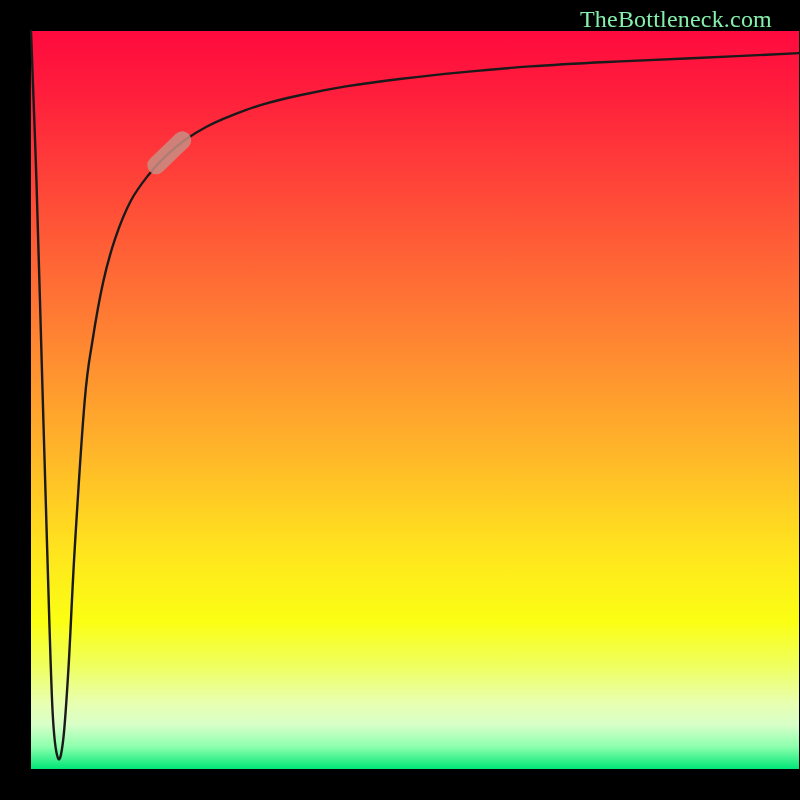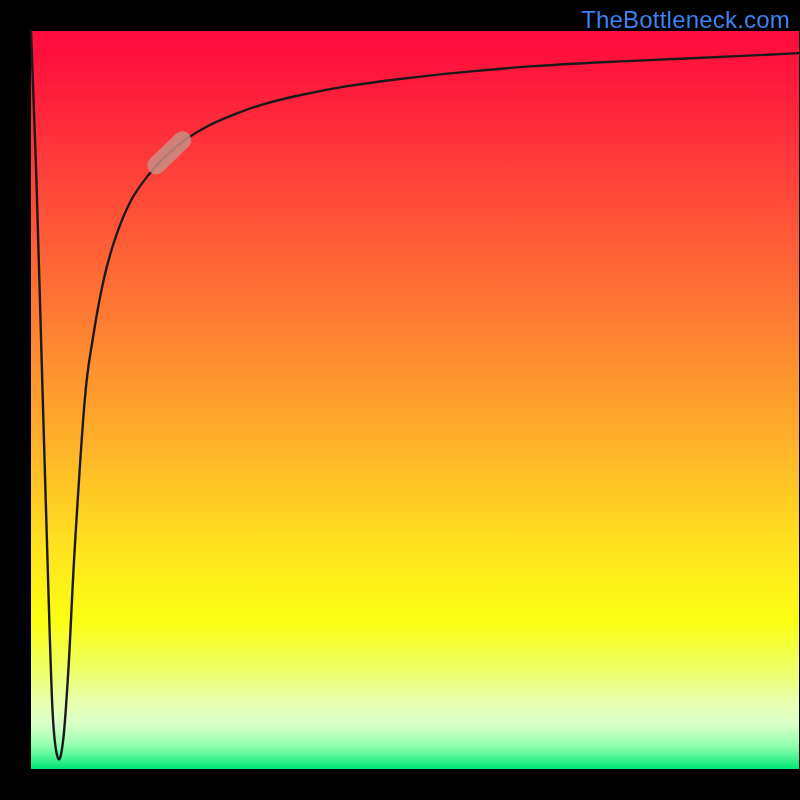--- a/index.html
+++ b/index.html
@@ -36,26 +36,27 @@
       #efff5e 86%,
       #e8ffb0 91%,
       #d8ffc8 94%,
       #8cffad 97%,
       #00e676 100%
     );
   }
   .watermark {
     position: absolute;
     top: 6px;
-    right: 10px;
-    color: #3b82f6;
+    right: 28px;
+    color: #86efac;
     font-size: 24px;
     letter-spacing: 0.2px;
     font-weight: 400;
     user-select: none;
+    font-family: Liberation Serif, serif;
   }
   svg.curve-layer {
     position: absolute;
     left: 31px;
     top: 31px;
     width: 768px;
     height: 738px;
     overflow: visible;
   }
 </style>

